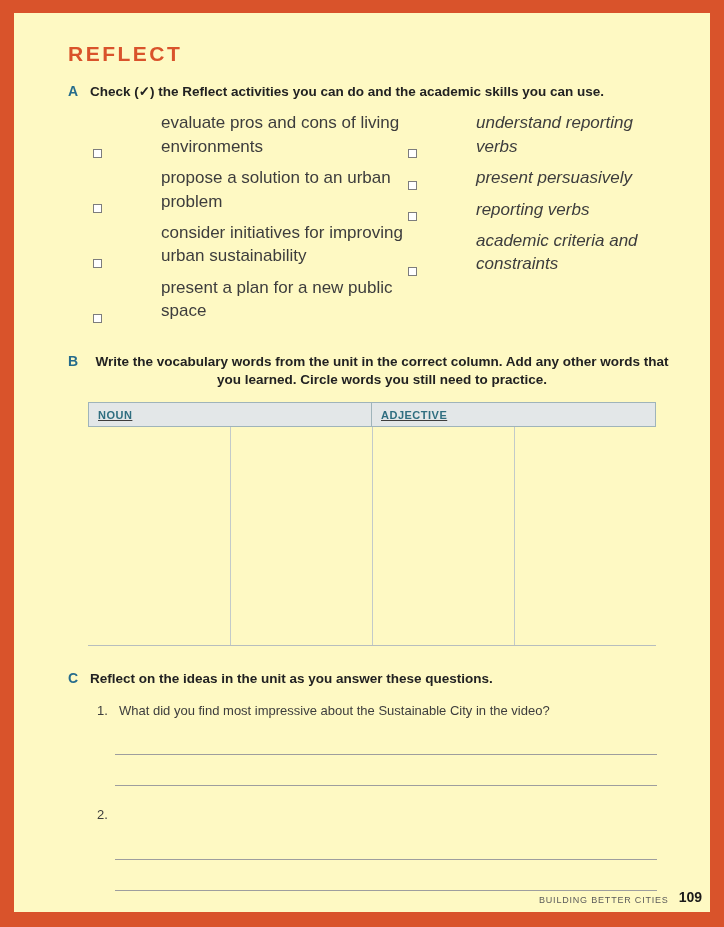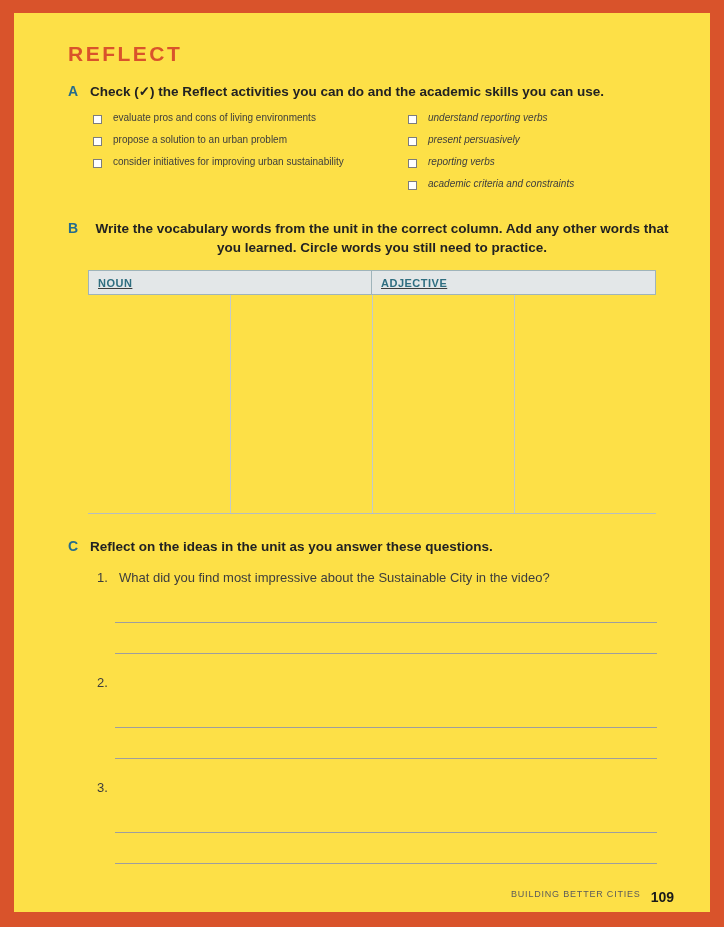--- a/index.html
+++ b/index.html
@@ -7,21 +7,21 @@
   .page {
     position:relative;
     width:724px; height:927px;
     background:#D9532B;
     font-family:"Liberation Sans", sans-serif;
     margin:0 auto;
   }
   .inner {
     position:absolute;
     left:14px; right:14px; top:13px; bottom:15px;
-    background:#fde047;
+    background:#fef9c3;
     overflow:hidden;
   }
   .content {
     position:relative;
     height:100%;
     padding:29px 36px 0 54px;
     color:#3d3d3d;
   }
   .reflect-heading {
     font-size:21px;
@@ -50,25 +50,26 @@
   .section-a { margin-top:17px; }
   .checkbox-columns {
     display:flex;
     margin-top:10px;
     margin-left:25px;
   }
   .checkbox-col-left { width:315px; }
   .checkbox-col-right { flex:1;font-style:italic; }
   .checkbox-item {
     display:flex;
-    align-items:center;
+    align-items:flex-end;
     margin-bottom:8px;
-    font-size:10px;
+    font-size:17px;
     color:#3d3d3d;
     line-height:1.38;
+    gap:48px;
   }
   .checkbox-box {
     flex:0 0 9px;
     width:9px; height:9px;
     border:1px solid #7d7d7d;
     margin-top:3px;
     margin-right:11px;
     background:#fff;
   }
   .section-b { margin-top:22px; }
@@ -112,24 +113,24 @@
   }
   .question-number { flex:0 0 22px; }
   .answer-lines { margin-left:18px; margin-top:5px; }
   .answer-line {
     width:542px;
     height:31px;
     border-bottom:1px solid #9E9E9E;
   }
   .footer {
     position:absolute;
-    right:36px;
+    right:8px;
     bottom:7px;
     display:flex;
-    align-items:flex-start;
+    align-items:flex-end;
   }
   .footer-title {
     font-size:9px;
     letter-spacing:0.8px;
     color:#5a5a5a;
   }
   .footer-page {
     font-size:14px;
     font-weight:bold;
     color:#1a1a1a;
@@ -156,20 +157,24 @@
             <span class="checkbox-box"></span>
             <span>evaluate pros and cons of living environments</span>
           </div>
           <div class="checkbox-item">
             <span class="checkbox-box"></span>
             <span>propose a solution to an urban problem</span>
           </div>
           <div class="checkbox-item">
             <span class="checkbox-box"></span>
             <span>consider initiatives for improving urban sustainability</span>
+          </div>
+          <div class="checkbox-item">
+            <span class="checkbox-box"></span>
+            <span>present a plan for a new public space</span>
           </div>
         </div>
         <div class="checkbox-col-right">
           <div class="checkbox-item">
             <span class="checkbox-box"></span>
             <span>understand reporting verbs</span>
           </div>
           <div class="checkbox-item">
             <span class="checkbox-box"></span>
             <span>present persuasively</span>

